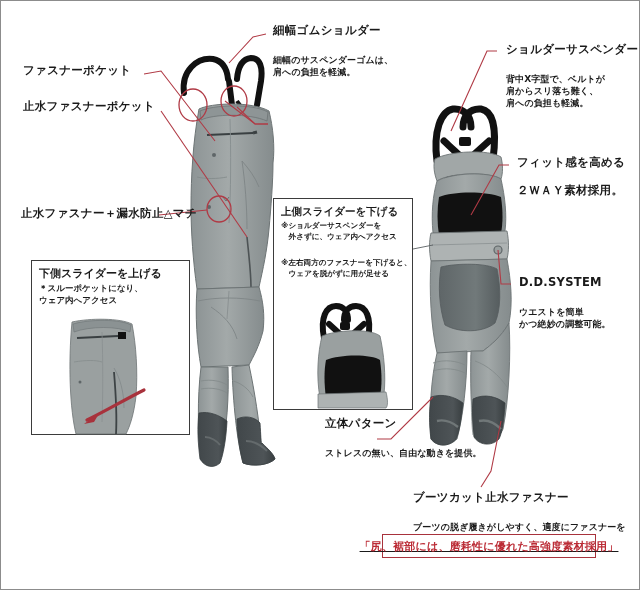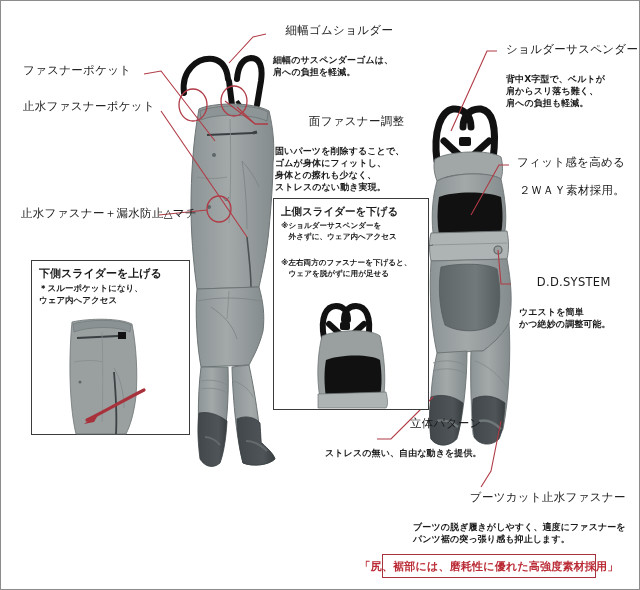--- a/index.html
+++ b/index.html
@@ -21,26 +21,25 @@
   .svg-layer {
     position: absolute;
     left: 0; top: 0;
     width: 640px; height: 590px;
     pointer-events: none;
   }
   .ann {
     position: absolute;
   }
   .ann .title {
-    font-weight: normal;
+    font-weight: bold;
     font-size: 11.5px;
     line-height: 14px;
     letter-spacing: 0.3px;
     white-space: nowrap;
-    text-align: right;
   }
   .ann .body {
     font-size: 9px;
     line-height: 12px;
     font-weight: bold;
     letter-spacing: 0.1px;
     margin-top: 17px;
   }
   .ann .body div { white-space: nowrap; }
 
@@ -260,29 +259,20 @@
   </div>
 
   <div class="ann" style="left:272px; top:22px;">
     <div class="title">細幅ゴムショルダー</div>
     <div class="body">
       <div>細幅のサスペンダーゴムは、</div>
       <div>肩への負担を軽減。</div>
     </div>
   </div>
 
-  <div class="ann" style="left:274px; top:113px;">
-    <div class="title">面ファスナー調整</div>
-    <div class="body">
-      <div>固いパーツを削除することで、</div>
-      <div>ゴムが身体にフィットし、</div>
-      <div>身体との擦れも少なく、</div>
-      <div>ストレスのない動き実現。</div>
-    </div>
-  </div>
 
   <div class="ann" style="left:505px; top:41px;">
     <div class="title">ショルダーサスペンダー</div>
     <div class="body">
       <div>背中X字型で、ベルトが</div>
       <div>肩からスリ落ち難く、</div>
       <div>肩への負担も軽減。</div>
     </div>
   </div>
 
@@ -335,21 +325,21 @@
       <path d="M82 52 C 88 62, 92 76, 92 92" fill="none" stroke="#7e8586" stroke-width="0.7"></path>
 
       <path d="M82 56 C 84 80, 85 100, 84 118" fill="none" stroke="#3d4345" stroke-width="1.8"></path>
       <circle cx="48" cy="66" r="1.5" fill="#5f6668"></circle>
 
       <path d="M55 104 C 72 96, 92 84, 112 74" fill="none" stroke="#a8323c" stroke-width="3.2" stroke-linecap="round"></path>
       <path d="M52 108 L 68 96 L 62 106 Z" fill="#a8323c"></path>
     </svg>
   </div>
 
-  <div class="inset" style="left:272px; top:197px; width:156px; height:212px;">
+  <div class="inset" style="left:272px; top:197px; width:140px; height:212px;">
     <div class="pad">
       <div class="ititle" style="font-size:10.5px;">上側スライダーを下げる</div>
       <div class="ibody" style="font-size:7.6px; line-height:10.5px;">
         <div>※ショルダーサスペンダーを</div>
         <div>　外さずに、ウェア内へアクセス</div>
         <div style="margin-top:16px;">※左右両方のファスナーを下げると、</div>
         <div>　ウェアを脱がずに用が足せる</div>
       </div>
     </div>
     <svg viewBox="0 0 140 110" style="position:absolute;left:0;top:98px;width:140px;height:112px;">
@@ -361,17 +351,17 @@
       <rect x="66" y="24" width="10" height="8" rx="2" fill="#111111"></rect>
 
       <path d="M48 38 C 62 32, 96 30, 106 38 C 110 56, 112 78, 110 96 L 46 100
                C 42 78, 44 54, 48 38 Z" fill="#9aa0a0" stroke="#6d7475" stroke-width="0.8"></path>
       <path d="M52 62 C 66 56, 98 56, 106 62 C 108 76, 108 88, 106 98 L 52 100
                C 50 86, 50 72, 52 62 Z" fill="#111111"></path>
       <path d="M44 96 L 112 94 C 114 102, 114 108, 112 110 L 44 110 Z" fill="#aeb3b3" stroke="#6d7475" stroke-width="0.7"></path>
     </svg>
   </div>
 
-  <div class="redbox" style="left:381px; top:553px; width:214px; height:24px;">
+  <div class="redbox" style="left:381px; top:533px; width:214px; height:24px;text-decoration:underline;">
     <span>「尻、裾部には、磨耗性に優れた高強度素材採用」</span>
   </div>
 
 </div>
 
 </body></html>

